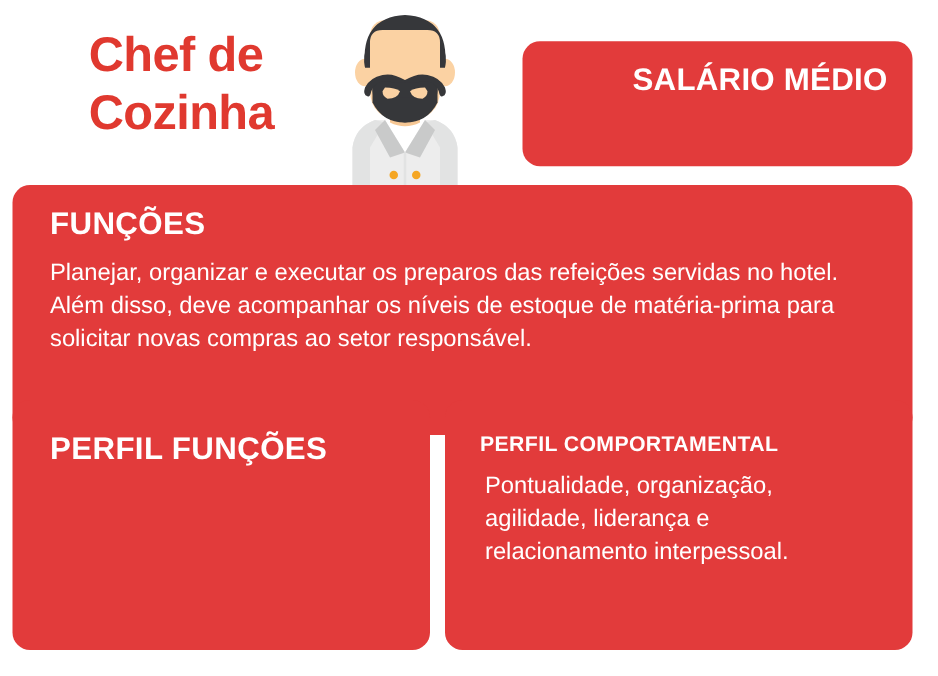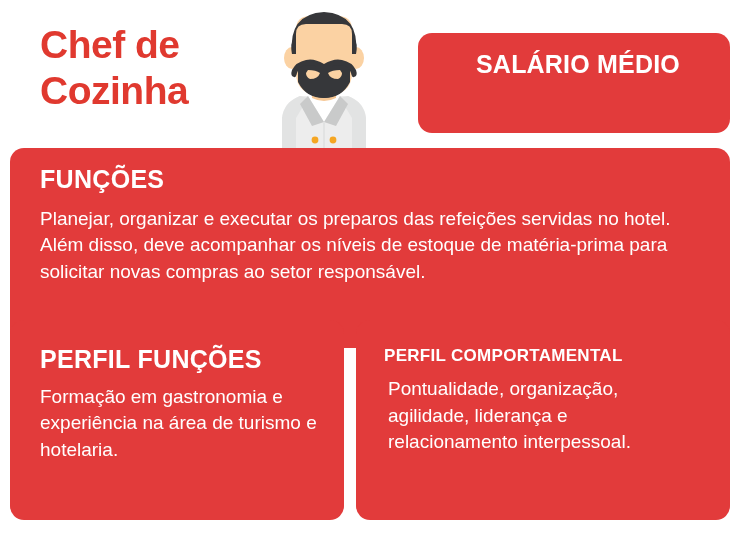--- a/index.html
+++ b/index.html
@@ -23,21 +23,21 @@
     position: absolute;
     left: 40px;
     top: 22px;
     width: 215px;
     color: #E0392F;
     font-size: 39px;
     font-weight: bold;
     line-height: 1.18;
     letter-spacing: -0.5px;
   }
-  .title-line { display: block; white-space: nowrap; }
+  .title-line { display: block; white-space: nowrap; margin-left: 31px; }
 
   
   .chef {
     position: absolute;
     left: 238px;
     top: 0px;
     width: 172px;
     height: 152px;
   }
   .chef svg { display: block; width: 172px; height: 152px; }
@@ -50,21 +50,21 @@
     box-sizing: border-box;
     color: #ffffff;
   }
 
   .card-salary {
     left: 418px;
     top: 33px;
     width: 312px;
     height: 100px;
     padding: 18px 20px 0 28px;
-    text-align: center;
+    text-align: right;
   }
   .card-salary .card-title {
     font-size: 25px;
     font-weight: bold;
     line-height: 1.1;
     letter-spacing: 0.2px;
     margin: 0 0 8px 0;
   }
   .card-salary .card-body {
     font-size: 19px;
@@ -192,21 +192,20 @@
     <p class="card-title">SALÁRIO MÉDIO</p>
   </div>
 
   <div class="card card-funcoes">
     <p class="card-title">FUNÇÕES</p>
     <p class="card-body">Planejar, organizar e executar os preparos das refeições servidas no hotel. Além disso, deve acompanhar os níveis de estoque de matéria-prima para solicitar novas compras ao setor responsável.</p>
   </div>
 
   <div class="card card-tecnico">
     <p class="card-title">PERFIL FUNÇÕES</p>
-    <p class="card-body">Formação em gastronomia e experiência na área de turismo e hotelaria.</p>
   </div>
 
   <div class="card card-comportamental">
     <p class="card-title">PERFIL COMPORTAMENTAL</p>
     <p class="card-body">Pontualidade, organização, agilidade, liderança e relacionamento interpessoal.</p>
   </div>
 
 </div>
 
 </body></html>

